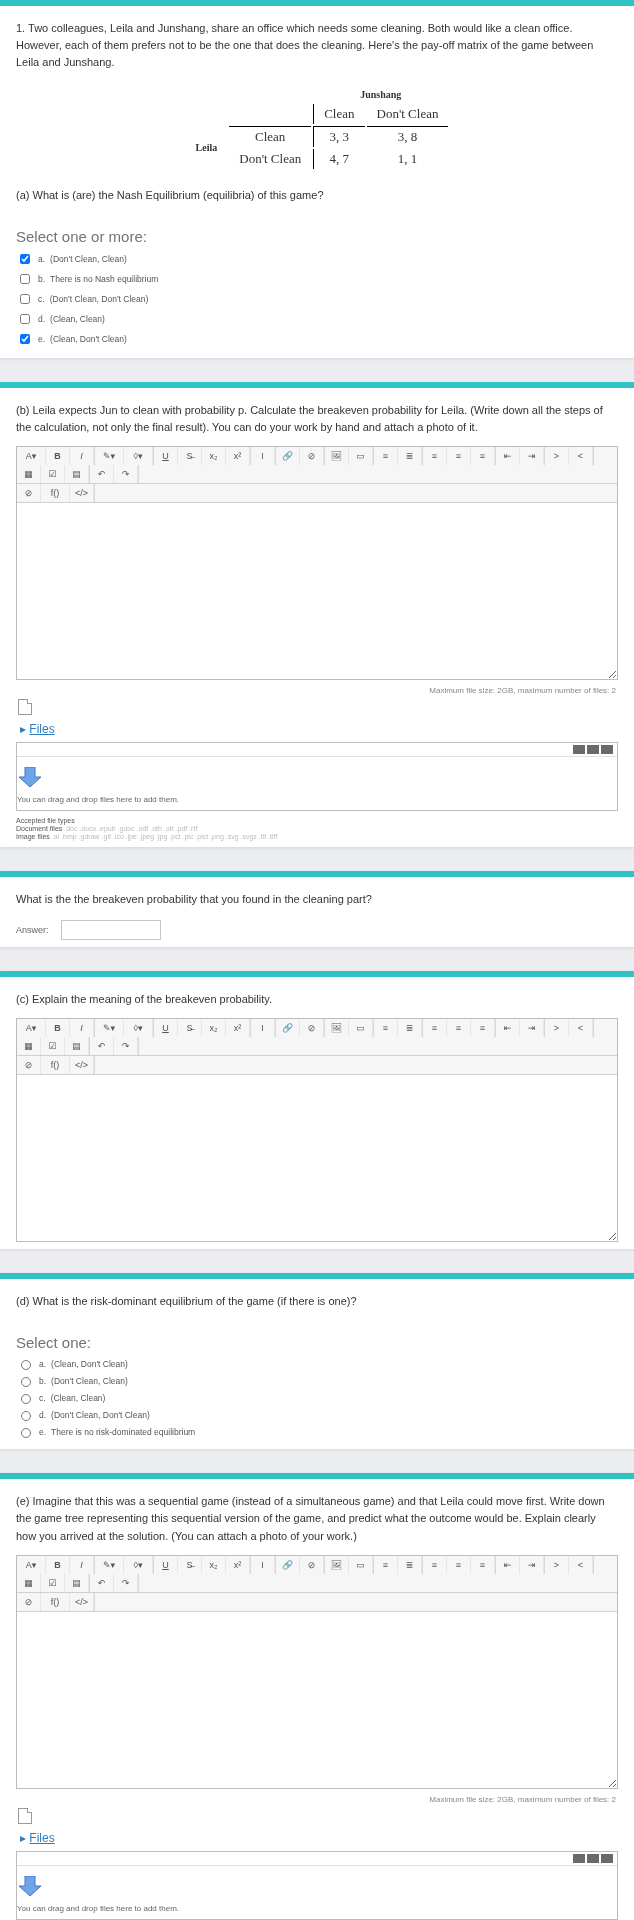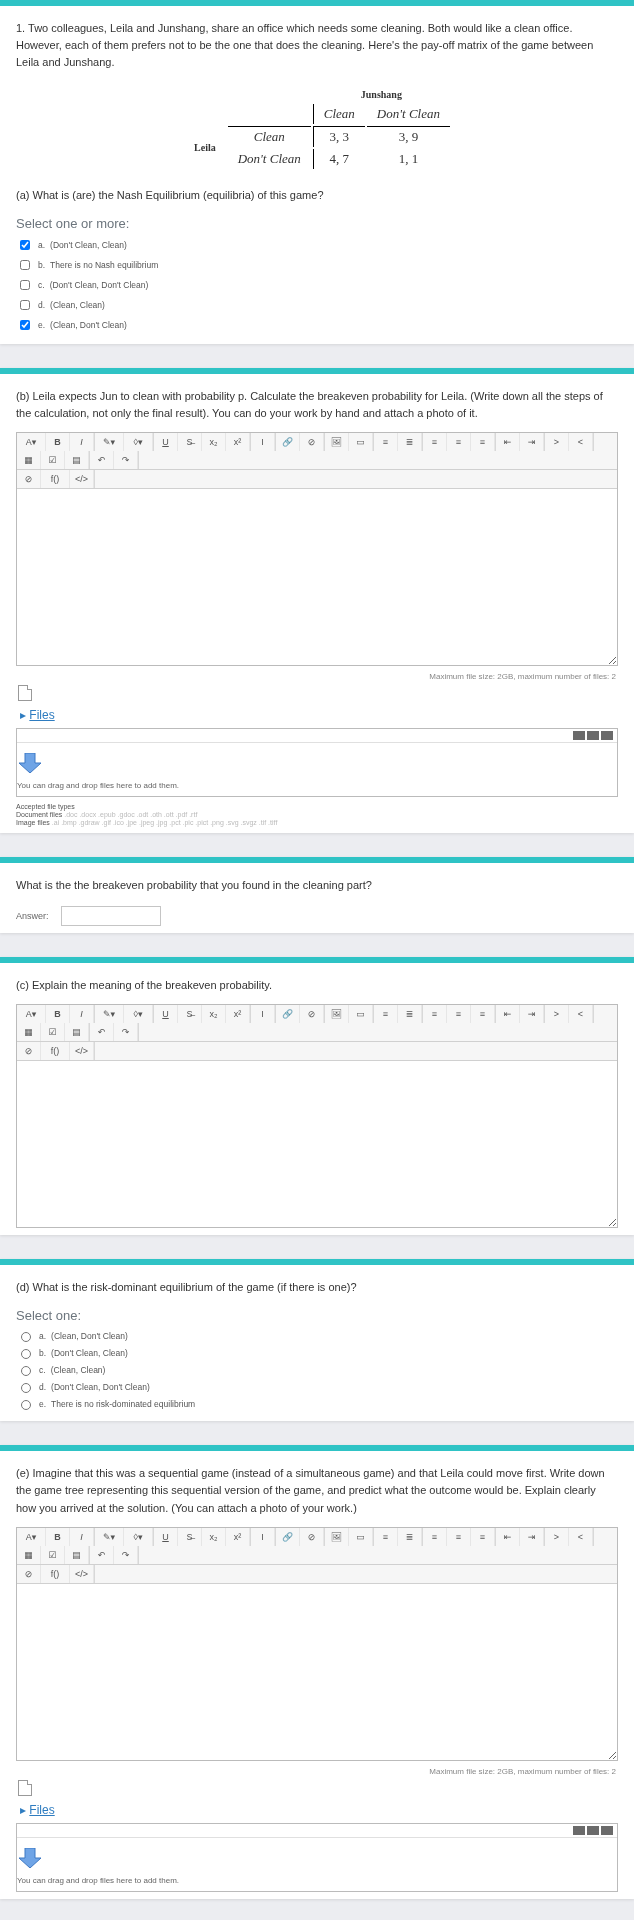--- a/index.html
+++ b/index.html
@@ -1,33 +1,33 @@
 <!DOCTYPE html>
 <html><head>
 <meta charset="utf-8">
 <style>
 html,body{margin:0;padding:0;background:#ecedf1;font-family:"Segoe UI",Arial,sans-serif;color:#333;width:634px}
 .page{width:634px}
 .card{background:#fff;margin:0 0 24px 0;box-shadow:0 1px 3px rgba(0,0,0,.1)}
 .accent{height:6px;background:#2fc3c5}
 .inner{padding:14px 16px 7px 16px}
 .qtext{font-size:11px;line-height:1.55;color:#333}
-.prompt-label{font-size:13px;color:#6c757d;margin:12px 0 6px}
+.prompt-label{font-size:15px;color:#6c757d;margin:24px 0 6px}
 .opt-row{display:flex;align-items:center;gap:5px;margin:4px 0;font-size:8.5px;color:#555}
 .opt-row input{width:10px;height:10px}
 .side{position:relative}
 
 
 .payoff-wrap{display:flex;justify-content:center;margin:14px 0}
 .payoff{font-family:"Times New Roman",serif;font-size:13px}
 .payoff td,.payoff th{padding:2px 10px;text-align:center}
 .pl-head{font-weight:bold;font-size:10px}
 .bl{border-left:1px solid #000}
 .bt{border-top:1px solid #000}
-.it{font-style:italic}
+.it{}
 
 
 .editor{border:1px solid #bbb;margin-top:10px;font-size:9px}
 .toolbar{display:flex;flex-wrap:wrap;background:#f6f6f6;border-bottom:1px solid #d0d0d0}
 .tgrp{display:flex;border-right:1px solid #d8d8d8}
 .tb{min-width:17px;height:18px;display:flex;align-items:center;justify-content:center;font-size:9px;color:#555;cursor:pointer;border-right:1px solid #e6e6e6;padding:0 3px;background:#f6f6f6}
 .tb.w{min-width:22px}
 .tb u{text-decoration:underline}
 .ed-body{height:150px;background:#fff;padding:8px;resize:vertical;overflow:auto}
 .ed-body.tall{height:160px}
@@ -66,21 +66,21 @@
         <tr>
                 <td></td>
                 <td></td>
                 <td class="it bl">Clean</td>
                 <td class="it">Don't Clean</td>
               </tr>
         <tr>
           <td class="pl-head" rowspan="2">Leila</td>
           <td class="it bt">Clean</td>
           <td class="bl bt">3, 3</td>
-          <td class="bt">3, 9</td>
+          <td class="bt">3, 8</td>
         </tr>
         <tr>
           <td class="it">Don't Clean</td>
           <td class="bl">4, 7</td>
           <td>1, 1</td>
         </tr>
       </tbody>
           </table>
     </div>
 

